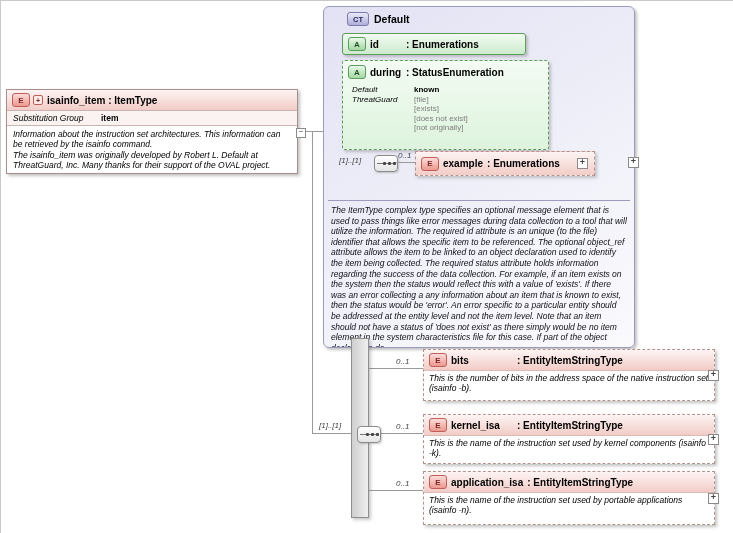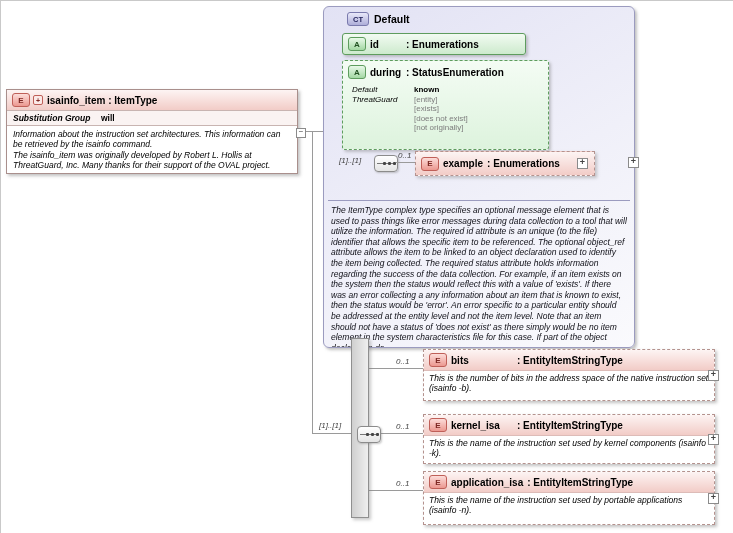--- a/index.html
+++ b/index.html
@@ -8,21 +8,21 @@
   .line{position:absolute;background:#9a9a9a;}
   .box{position:absolute;box-shadow:2px 2px 3px rgba(120,120,120,0.45);}
   .main-box{border:1px solid #a98f8c;background:#fff;}
   .elem-header{display:flex;align-items:center;gap:4px;padding:3px 5px;background:linear-gradient(#fdf4f3,#f2ccc7);font-weight:bold;font-size:10px;color:#000;}
   .icon{display:inline-flex;align-items:center;justify-content:center;border-radius:3px;font-weight:bold;flex:0 0 auto;}
   .e-icon{width:16px;height:12px;font-size:8px;background:linear-gradient(#fcdcd9,#ec9890);border:1px solid #bf5f58;color:#7c2723;}
   .a-icon{width:16px;height:12px;font-size:8px;background:linear-gradient(#e9f9e9,#a3d8a3);border:1px solid #5e9c5e;color:#225222;}
   .ct-icon{width:20px;height:12px;font-size:7.5px;background:linear-gradient(#e9e9fa,#aeaed9);border:1px solid #7a7aad;color:#26265e;margin-left:16px;}
   .mini-plus{width:8px;height:8px;border:1px solid #bf5f58;border-radius:2px;background:#fbe9e7;color:#7c2723;font-size:7px;display:inline-flex;align-items:center;justify-content:center;font-weight:bold;margin-left:-1px;}
   .subst-row{display:flex;padding:2px 6px;border-top:1px solid #c8b4b1;border-bottom:1px solid #c8b4b1;background:#faf3f2;font-size:8.5px;}
-  .subst-label{font-style:italic;font-weight:bold;width:88px;}
+  .subst-label{font-style:italic;font-weight:normal;width:88px;}
   .subst-value{font-weight:bold;}
   .doc{font-style:italic;font-size:8.5px;line-height:1.22;padding:3px 6px;white-space:pre-line;color:#000;}
   .ct-box{border:1px solid #9b9bbf;border-radius:6px;background:linear-gradient(150deg,#e2e2f4,#f0f0f9 55%,#fafafd);}
   .ct-header{display:flex;align-items:center;gap:5px;padding:5px 7px;font-weight:bold;font-size:10.5px;}
   .attr-box{position:absolute;display:flex;align-items:center;gap:4px;padding:0 5px;font-weight:bold;font-size:10px;border:1px solid #5e9c5e;border-radius:3px;background:linear-gradient(#f2fbf2,#cdeacd);box-shadow:2px 2px 3px rgba(120,120,120,0.4);}
   .attr-name{min-width:32px;}
   .status-box{position:absolute;border:1px dashed #5e9c5e;border-radius:3px;background:linear-gradient(#f4fcf4,#ddf3dd);box-shadow:2px 2px 3px rgba(120,120,120,0.4);}
   .status-header{display:flex;align-items:center;gap:4px;padding:4px 5px;font-weight:bold;font-size:10px;}
   .facets{display:flex;padding:2px 5px 0 9px;font-size:8px;}
   .facet-labels{width:62px;font-style:italic;line-height:9.5px;}
@@ -74,21 +74,21 @@
         <span class="attr-name">during</span>
         <span>: StatusEnumeration</span>
       </div>
       <div class="facets">
         <div class="facet-labels">
           <div>Default</div>
           <div>ThreatGuard</div>
         </div>
         <div class="facet-values">
           <div class="facet-default">known</div>
-          <div class="facet-enum">[entity]</div>
+          <div class="facet-enum">[file]</div>
           <div class="facet-enum">[exists]</div>
           <div class="facet-enum">[does not exist]</div>
           <div class="facet-enum">[not originally]</div>
         </div>
       </div>
     </div>
 
     <span class="card-label" style="left:15px;top:149px;">[1]..[1]</span>
     <span class="seq-icon" style="left:50px;top:148px;">
         <span class="seq-dots">
@@ -112,24 +112,24 @@
   </div>
 
   <div class="box main-box" style="left:5px;top:88px;width:290px;">
     <div class="elem-header">
       <span class="icon e-icon">E</span>
       <span class="mini-plus">+</span>
       <span>isainfo_item : ItemType</span>
     </div>
     <div class="subst-row">
       <span class="subst-label">Substitution Group</span>
-      <span class="subst-value">will</span>
+      <span class="subst-value">item</span>
     </div>
     <div class="doc">Information about the instruction set architectures. This information can be retrieved by the isainfo command.
-The isainfo_item was originally developed by Robert L. Hollis at ThreatGuard, Inc. Many thanks for their support of the OVAL project.</div>
+The isainfo_item was originally developed by Robert L. Default at ThreatGuard, Inc. Many thanks for their support of the OVAL project.</div>
   </div>
   <span class="handle" style="left:295px;top:127px;">−</span>
 
   <div class="vbar" style="left:350px;top:337px;width:16px;height:178px;"></div>
   <span class="card-label" style="left:318px;top:420px;">[1]..[1]</span>
   <span class="seq-icon" style="left:356px;top:425px;">
       <span class="seq-dots">
         <i></i>
         <i></i>
         <i></i>

